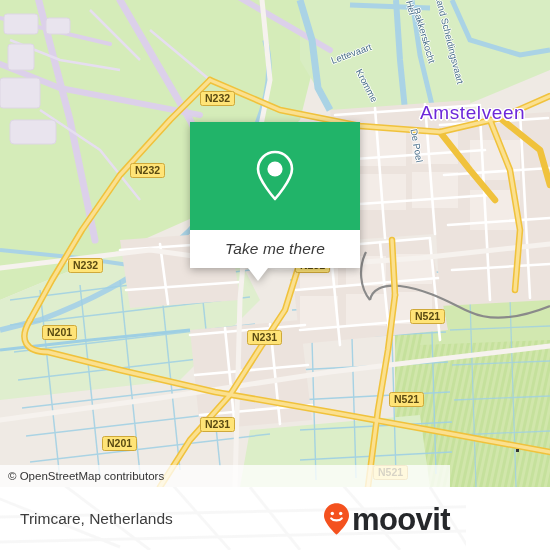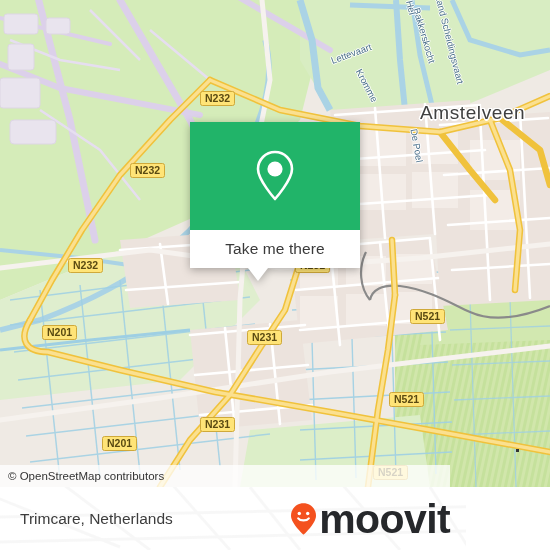--- a/index.html
+++ b/index.html
@@ -21,20 +21,21 @@
   }
   .map-canvas { position:absolute; left:0; top:0; width:550px; height:487px; }
 
   
   .popup {
     position: absolute;
     left: 190px; top: 122px;
     width: 136px;
     z-index: 40;
     filter: drop-shadow(0 2px 4px rgba(0,0,0,.30));
+    font-style: italic;
   }
   .popup-img {
     width: 170px; height: 108px;
     background: #21b469;
     display: flex; align-items: center; justify-content: center;
   }
   .popup-bar {
     width: 170px; height: 38px;
     background: #ffffff;
     display: flex; align-items: center; justify-content: center;
@@ -87,21 +88,21 @@
     color: #3c3c3c;
     white-space: nowrap;
   }
   .brand {
     position: absolute;
     right: 16px; top: 50%;
     transform: translateY(-50%);
     display: flex; align-items: center; gap: 2px;
   }
   .brand-word {
-    font-size: 41px;
+    font-size: 31px;
     font-weight: bold;
     color: #26282b;
     letter-spacing: -0.6px;
     line-height: 1;
   }
   .brand-pin { width: 27px; height: 33px; display:block; }
 
   
   .shield {
     position: absolute;
@@ -113,21 +114,21 @@
     color: #5a4a12;
     padding: 1px 4px 1.5px 4px;
     line-height: 1;
     white-space: nowrap;
     z-index: 20;
     text-align: right;
   }
   .place-label {
     position: absolute;
     font-size: 19px;
-    color: #404040;
+    color: #6d28d9;
     letter-spacing: .6px;
     white-space: nowrap;
     text-shadow: -1.5px 0 #fff, 1.5px 0 #fff, 0 -1.5px #fff, 0 1.5px #fff,
                  -1px -1px #fff, 1px 1px #fff, -1px 1px #fff, 1px -1px #fff;
     z-index: 18;
   }
   .water-label {
     position: absolute;
     font-size: 9.5px;
     color: #4a6f8a;

